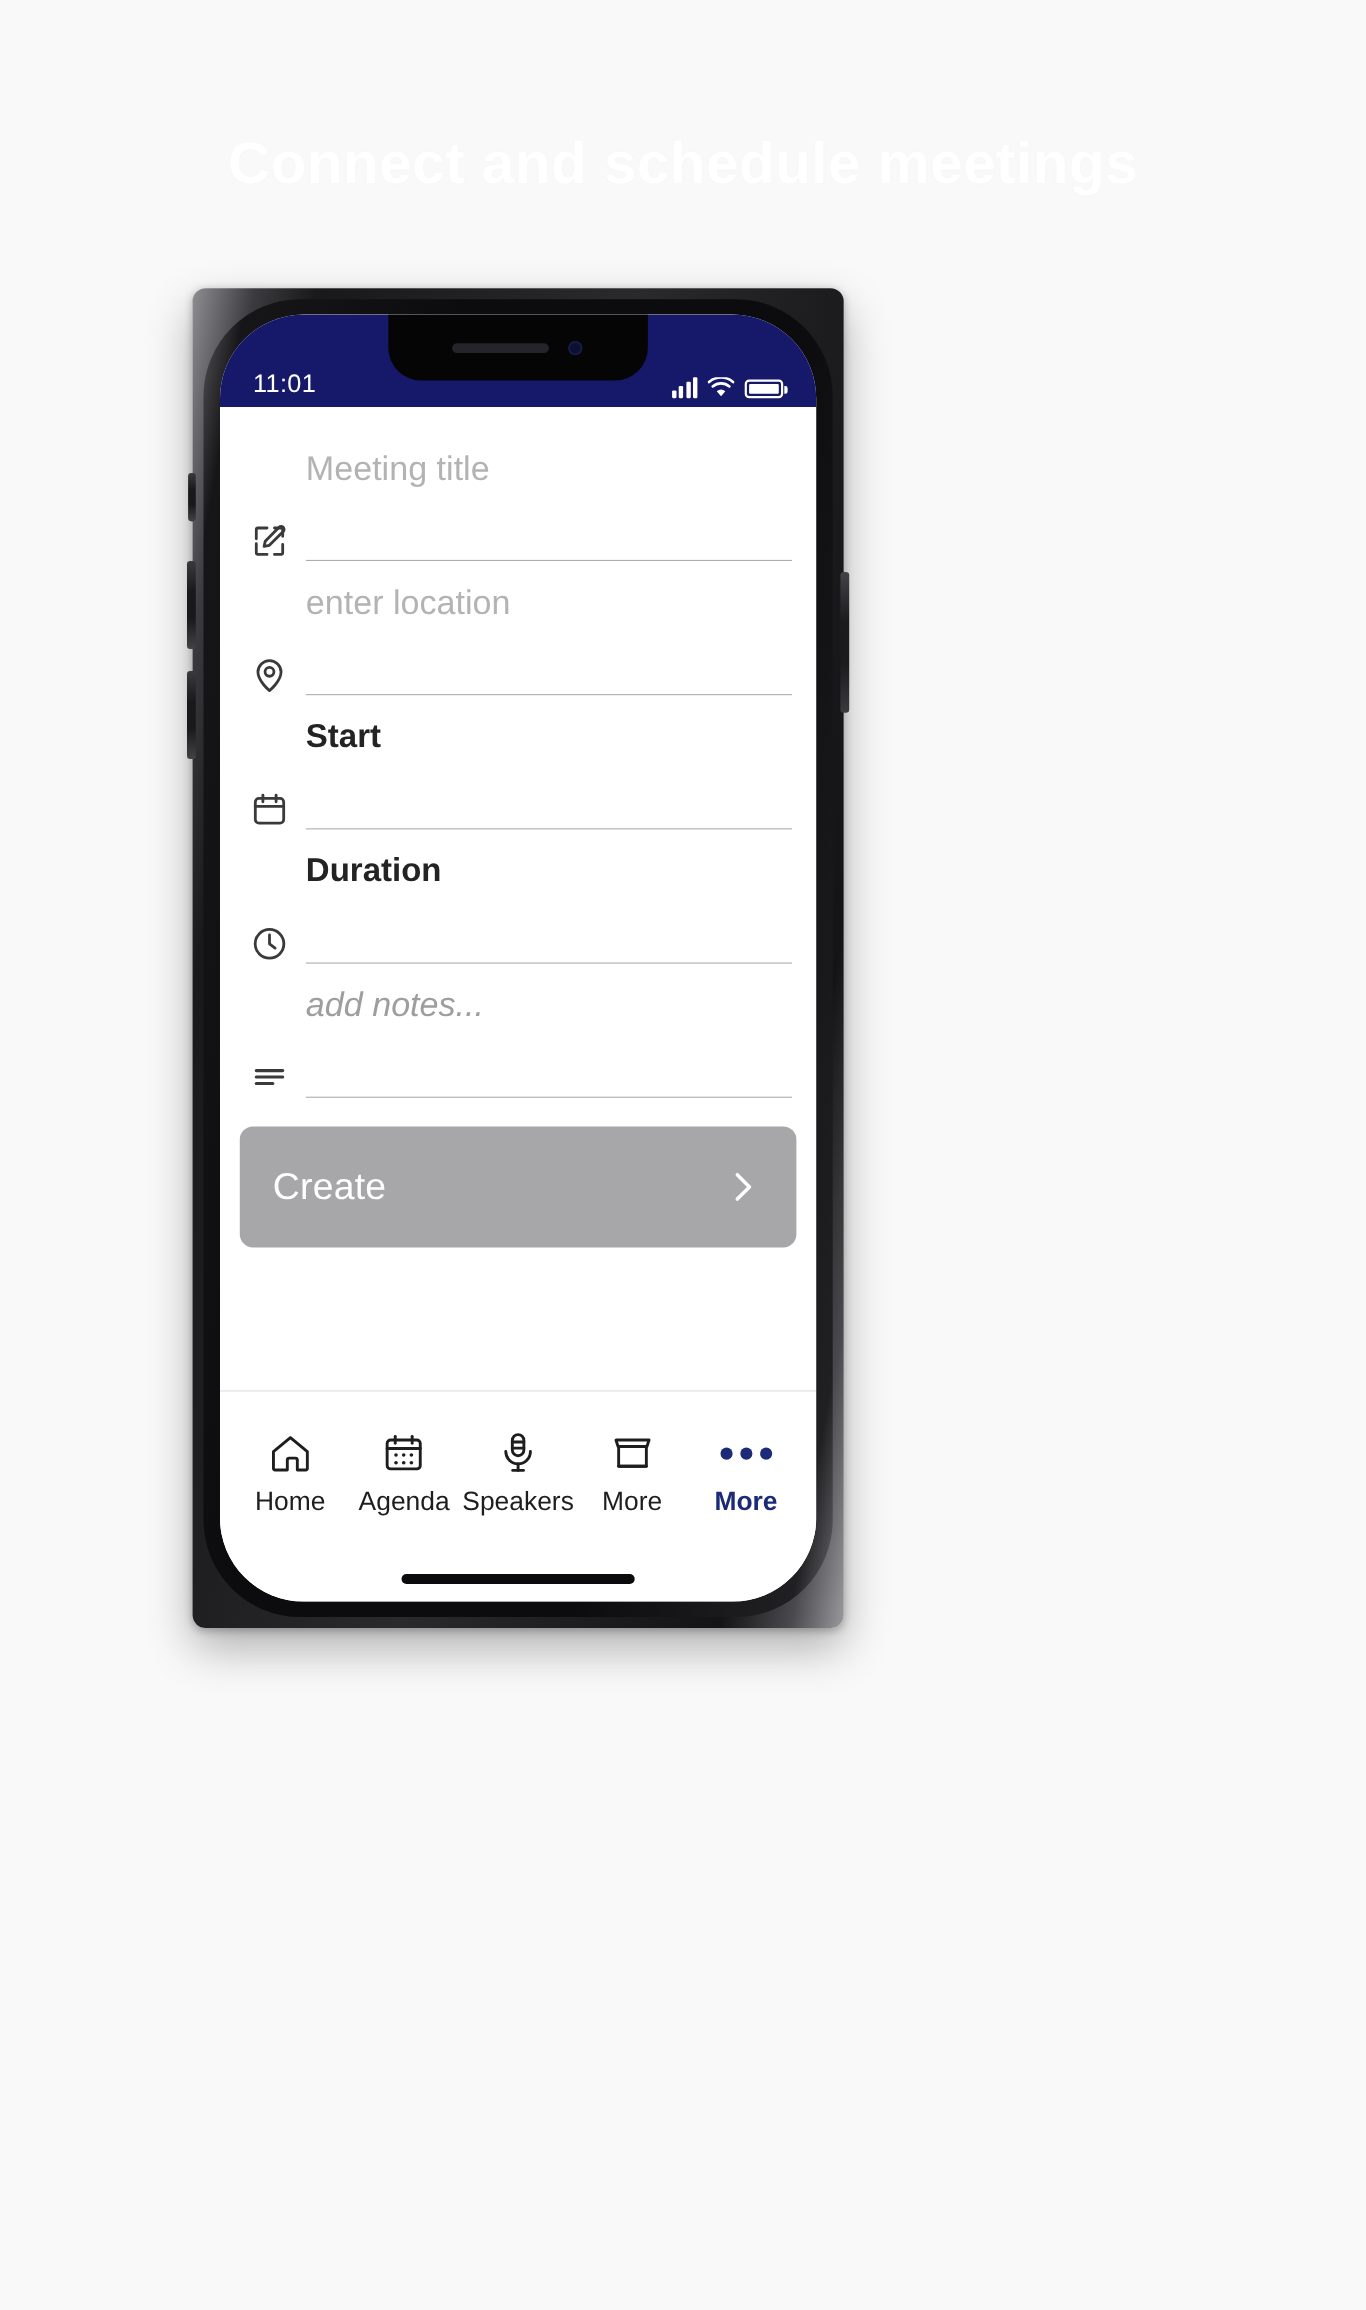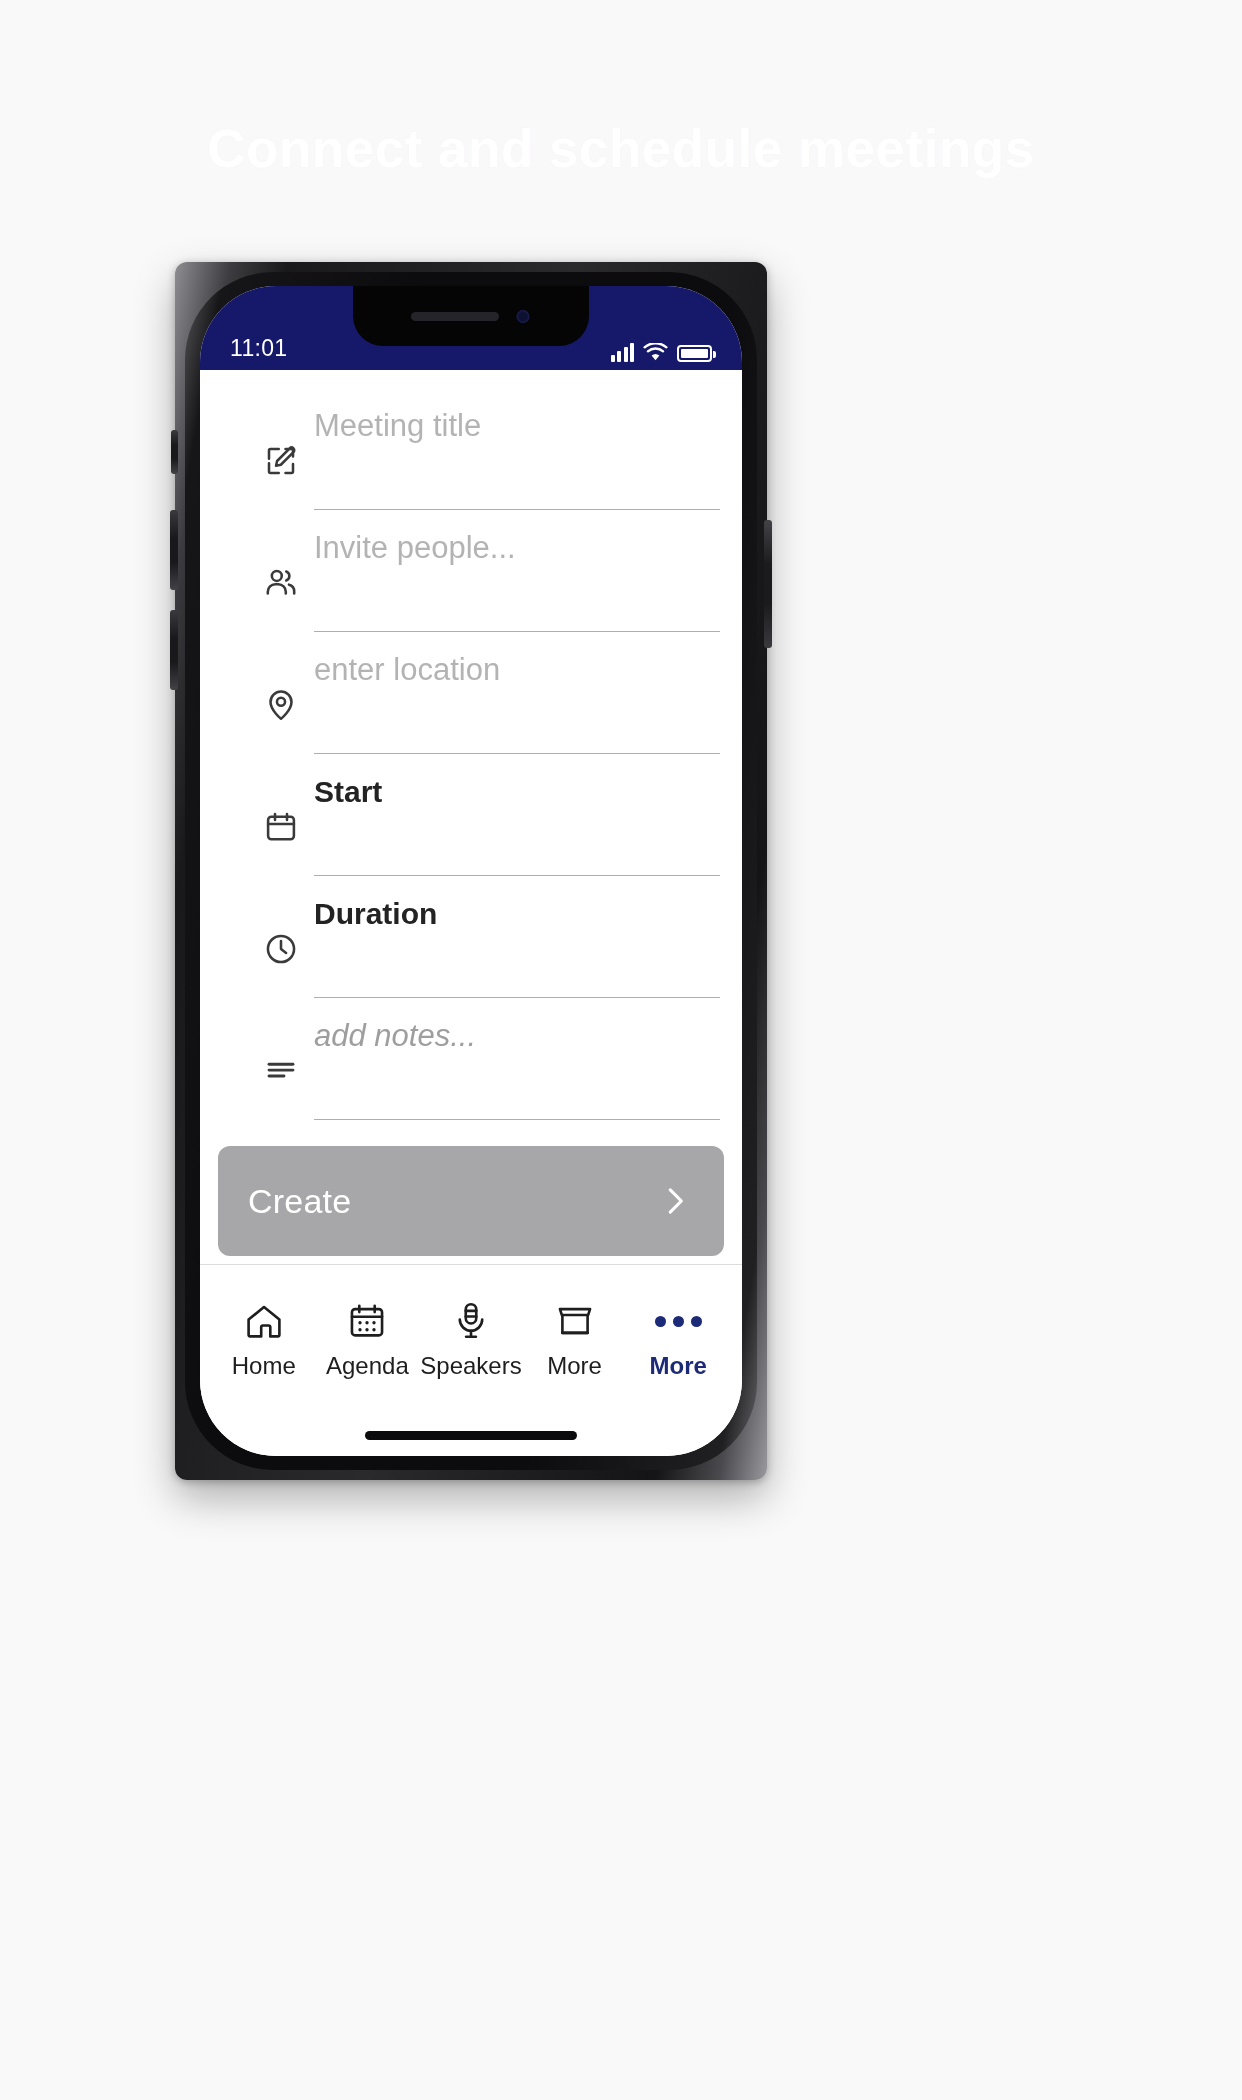--- a/index.html
+++ b/index.html
@@ -120,24 +120,23 @@
   
   .app-body {
     position: absolute; top: 84px; left: 0; right: 0; bottom: 0;
     background: #fff;
     display: flex; flex-direction: column;
   }
   .form {
     padding: 18px 0 0 0;
   }
   .field {
-    display: flex; align-items: center;
+    display: flex; align-items: flex-end;
     padding: 0 18px 0 12px;
     height: 122px;
-    margin-left: 36px;
   }
   .field-icon {
     width: 66px; flex: 0 0 66px;
     display: flex; align-items: flex-start; justify-content: center;
     padding-top: 24px;
     color: #3a3a3a;
   }
   .field-main {
     flex: 1;
     height: 100%;
@@ -251,33 +250,20 @@
                   <path d="M15 4h4a1 1 0 0 1 1 1v4"></path>
                   <path d="M20 14v5a1 1 0 0 1-1 1h-4"></path>
                   <path d="M17.8 3.6 9.4 12l-.7 3.2 3.2-.7 8.4-8.4a1.6 1.6 0 0 0-2.5-2.5z"></path>
                 </svg>
               </div>
               <div class="field-main">
                 <span class="ph">Meeting title</span>
               </div>
             </div>
 
-            <div class="field">
-              <div class="field-icon">
-                <svg width="36" height="36" viewBox="0 0 24 24" fill="none" stroke="currentColor" stroke-width="1.7" stroke-linecap="round" stroke-linejoin="round">
-                  <circle cx="9.2" cy="7.3" r="3.3"></circle>
-                  <path d="M3.2 19v-1.2a5 5 0 0 1 5-5h2a5 5 0 0 1 5 5V19"></path>
-                  <path d="M15.5 4.3a3.2 3.2 0 0 1 0 6"></path>
-                  <path d="M17.3 13.1a4.6 4.6 0 0 1 3.5 4.5V19"></path>
-                </svg>
-              </div>
-              <div class="field-main">
-                <span class="ph">Invite people...</span>
-              </div>
-            </div>
 
             <div class="field">
               <div class="field-icon">
                 <svg width="36" height="36" viewBox="0 0 24 24" fill="none" stroke="currentColor" stroke-width="1.7" stroke-linecap="round" stroke-linejoin="round">
                   <path d="M12 21.2s7-5.7 7-11.2a7 7 0 1 0-14 0c0 5.5 7 11.2 7 11.2z"></path>
                   <circle cx="12" cy="9.8" r="2.7"></circle>
                 </svg>
               </div>
               <div class="field-main">
                 <span class="ph">enter location</span>

